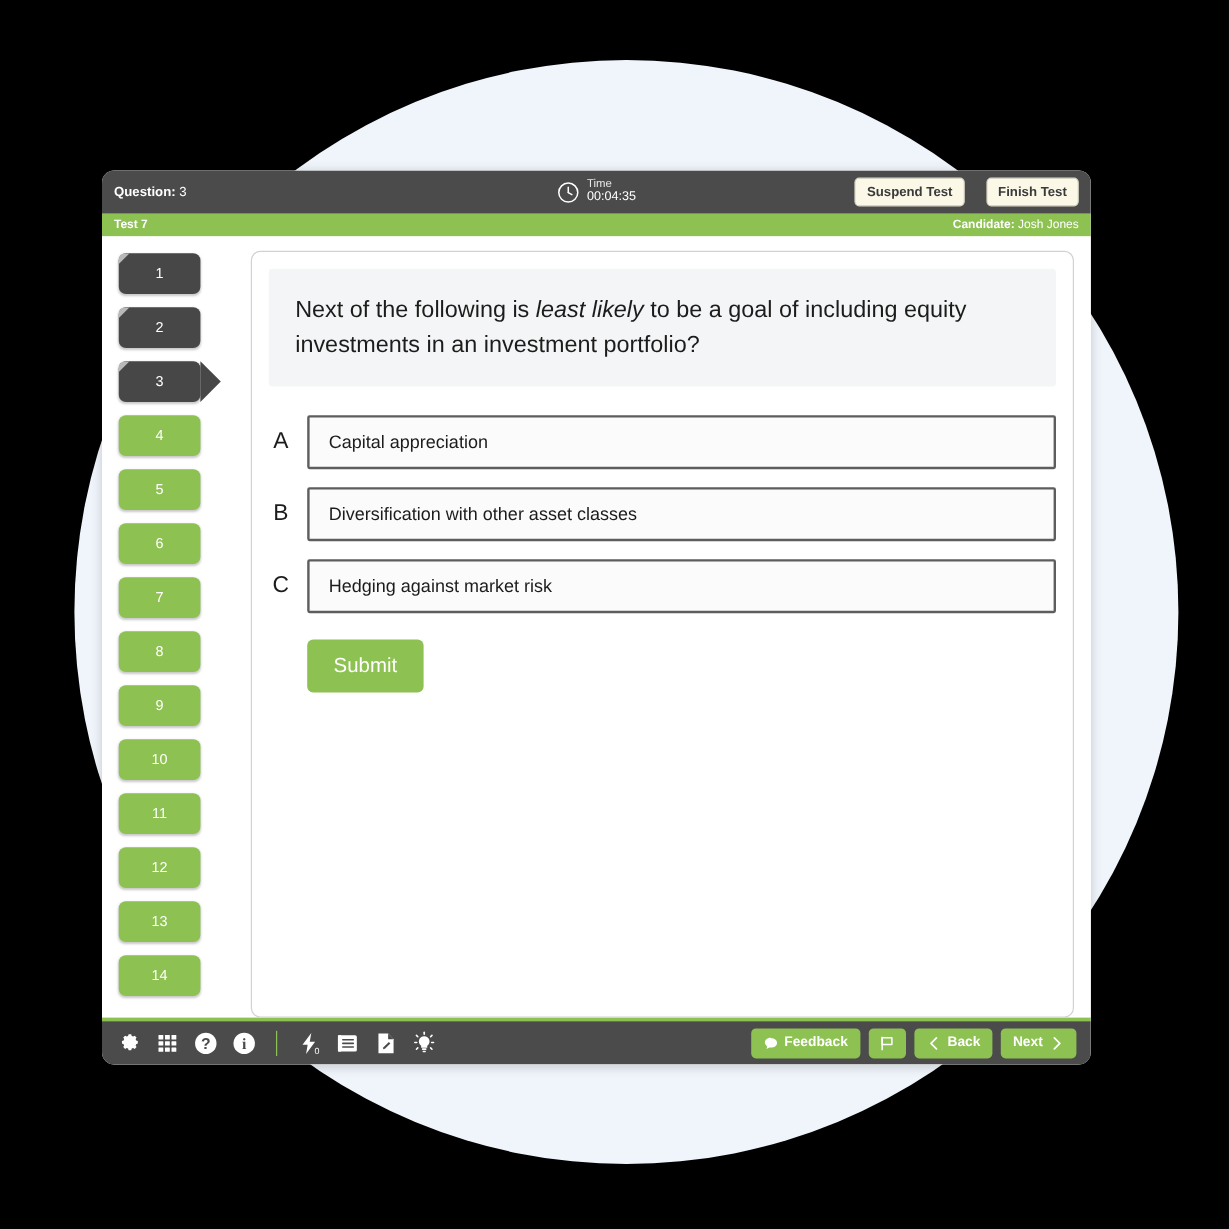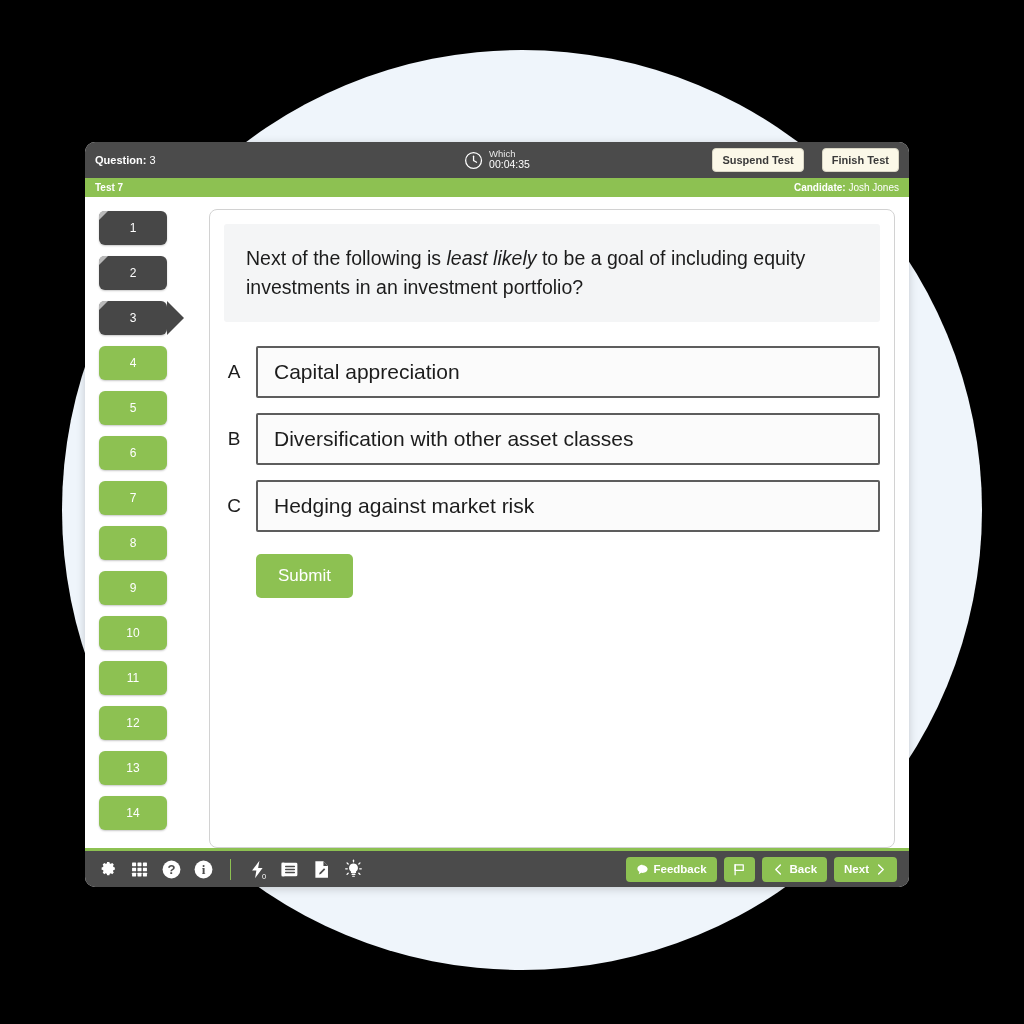--- a/index.html
+++ b/index.html
@@ -225,21 +225,21 @@
     text-align: center;
     font-size: 19px;
     color: #1c1c1c;
   }
   .option-box {
     flex: 1;
     border: 2px solid #5d5d5d;
     background: #fbfbfb;
     border-radius: 2px;
     padding: 12px 16px;
-    font-size: 21px;
+    font-size: 15px;
     color: #1c1c1c;
     cursor: pointer;
   }
 
   .submit-row {
     margin-top: 22px;
     padding-left: 32px;
   }
   .submit-btn {
     background: #8dc152;
@@ -318,21 +318,21 @@
         <span class="qnum">3</span>
       </div>
 
       <div class="timer-block">
         <svg class="clock-icon" viewBox="0 0 24 24">
           <circle cx="12" cy="12" r="10" fill="none" stroke="#ffffff" stroke-width="1.6"></circle>
           <line x1="12" y1="12" x2="12" y2="6.5" stroke="#ffffff" stroke-width="1.6" stroke-linecap="round"></line>
           <line x1="12" y1="12" x2="15.8" y2="14.2" stroke="#ffffff" stroke-width="1.6" stroke-linecap="round"></line>
         </svg>
         <div class="timer-text">
-          <span class="lbl">Which</span>
+          <span class="lbl">Time</span>
           <span class="val">00:04:35</span>
         </div>
       </div>
 
       <div class="top-actions">
         <button class="cream-btn">Suspend Test</button>
         <button class="cream-btn">Finish Test</button>
       </div>
     </div>
 

